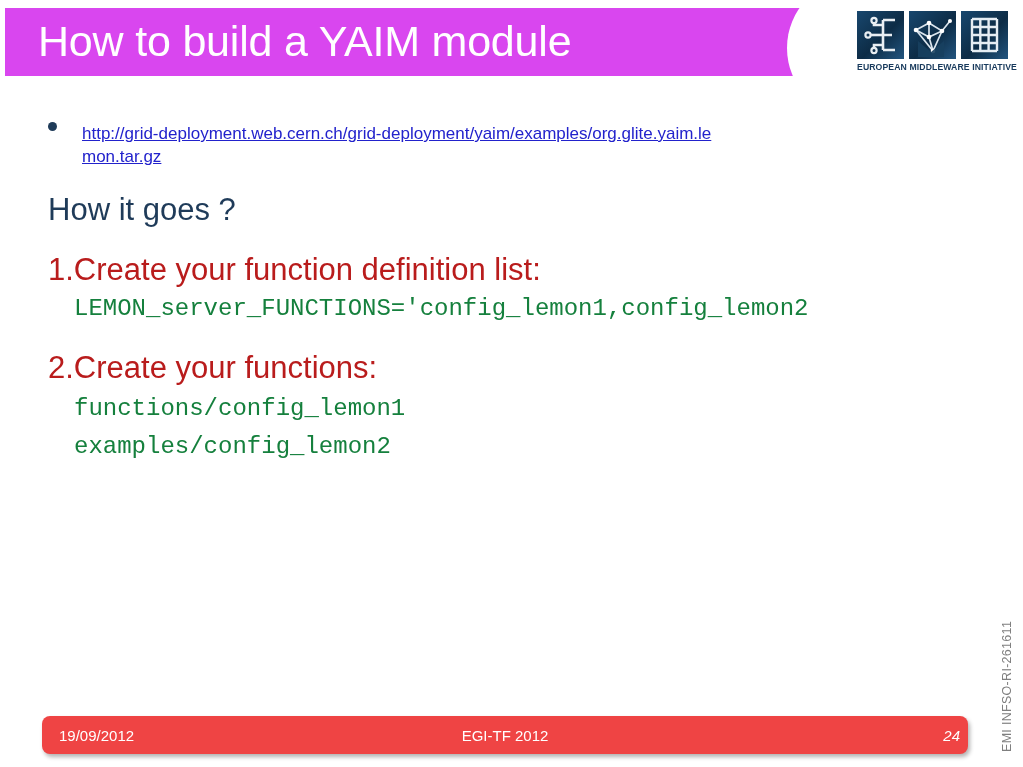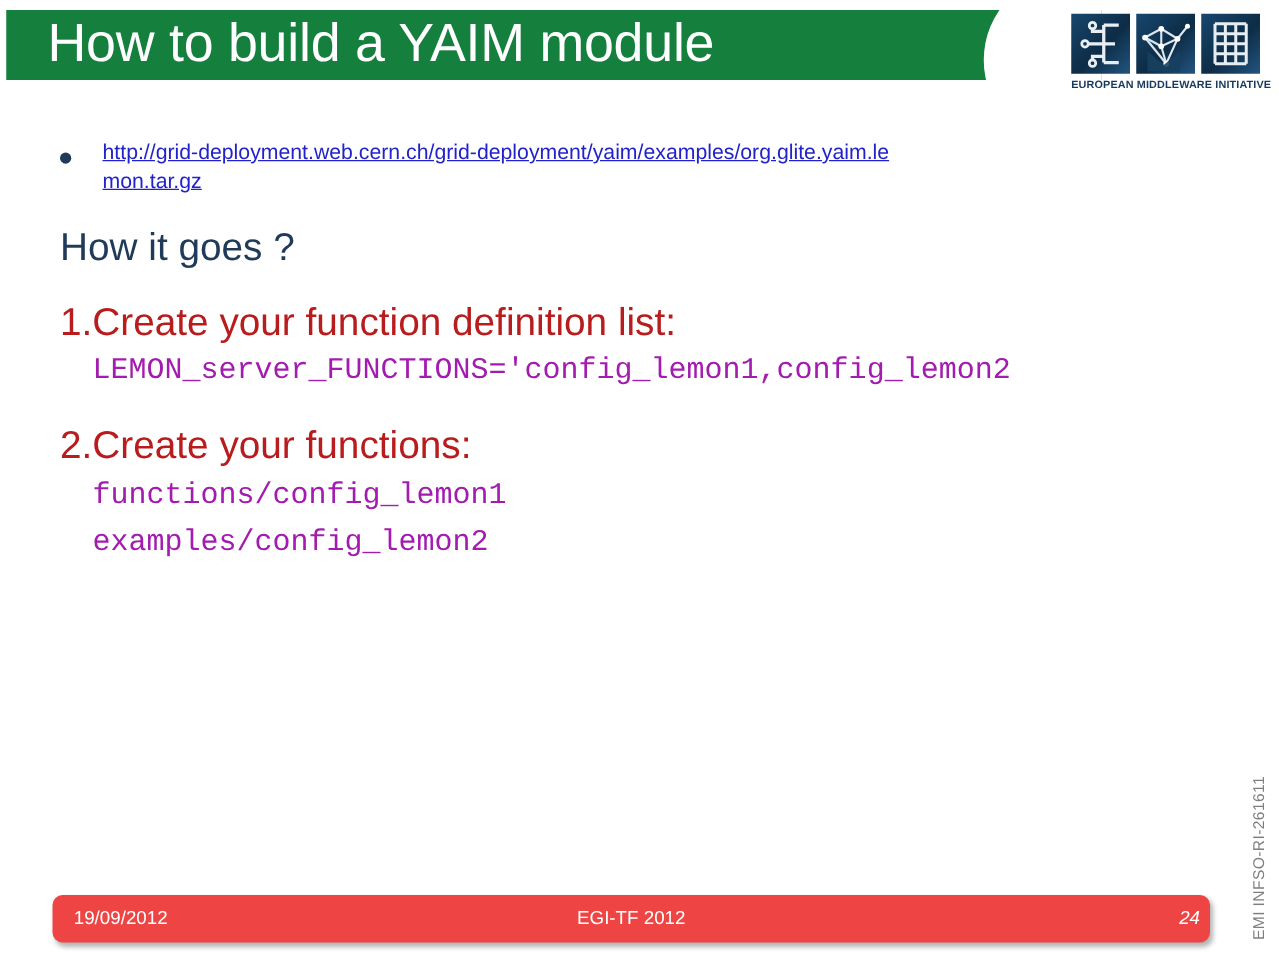--- a/index.html
+++ b/index.html
@@ -15,22 +15,22 @@
     font-family: "Liberation Sans", sans-serif;
     -webkit-font-smoothing: antialiased;
   }
 
   
   .header {
     position: absolute;
     left: 5px;
     top: 8px;
     width: 876px;
-    height: 56px;
-    background: #15803d;
+    height: 68px;
+    background: #d946ef;
     overflow: hidden;
   }
   
   .header-cut {
     position: absolute;
     right: -46px;
     top: -30px;
     width: 140px;
     height: 140px;
     border-radius: 50%;
@@ -98,21 +98,21 @@
   .bullet-dot {
     position: absolute;
     left: 48px;
     top: 14px;
     width: 9px;
     height: 9px;
     border-radius: 50%;
     background: #1f3b59;
   }
   .link-block {
-    margin-top: 2px;
+    margin-top: 14px;
     padding-left: 82px;
     padding-right: 300px;
     font-size: 17px;
     line-height: 23px;
   }
   .link-block a,
   .link-text {
     color: #2222cc;
     text-decoration: underline;
     word-break: break-all;
@@ -127,21 +127,21 @@
   }
   .numbered {
     margin-top: 20px;
     padding-left: 48px;
     color: #b91c1c;
     font-size: 31px;
     line-height: 40px;
   }
   .code {
     padding-left: 74px;
-    color: #a21caf;
+    color: #15803d;
     font-family: "Liberation Mono", "DejaVu Sans Mono", monospace;
     font-size: 24px;
     line-height: 38px;
     white-space: pre;
   }
   .code.tight { margin-top: 2px; }
 
   
   .footer {
     position: absolute;

